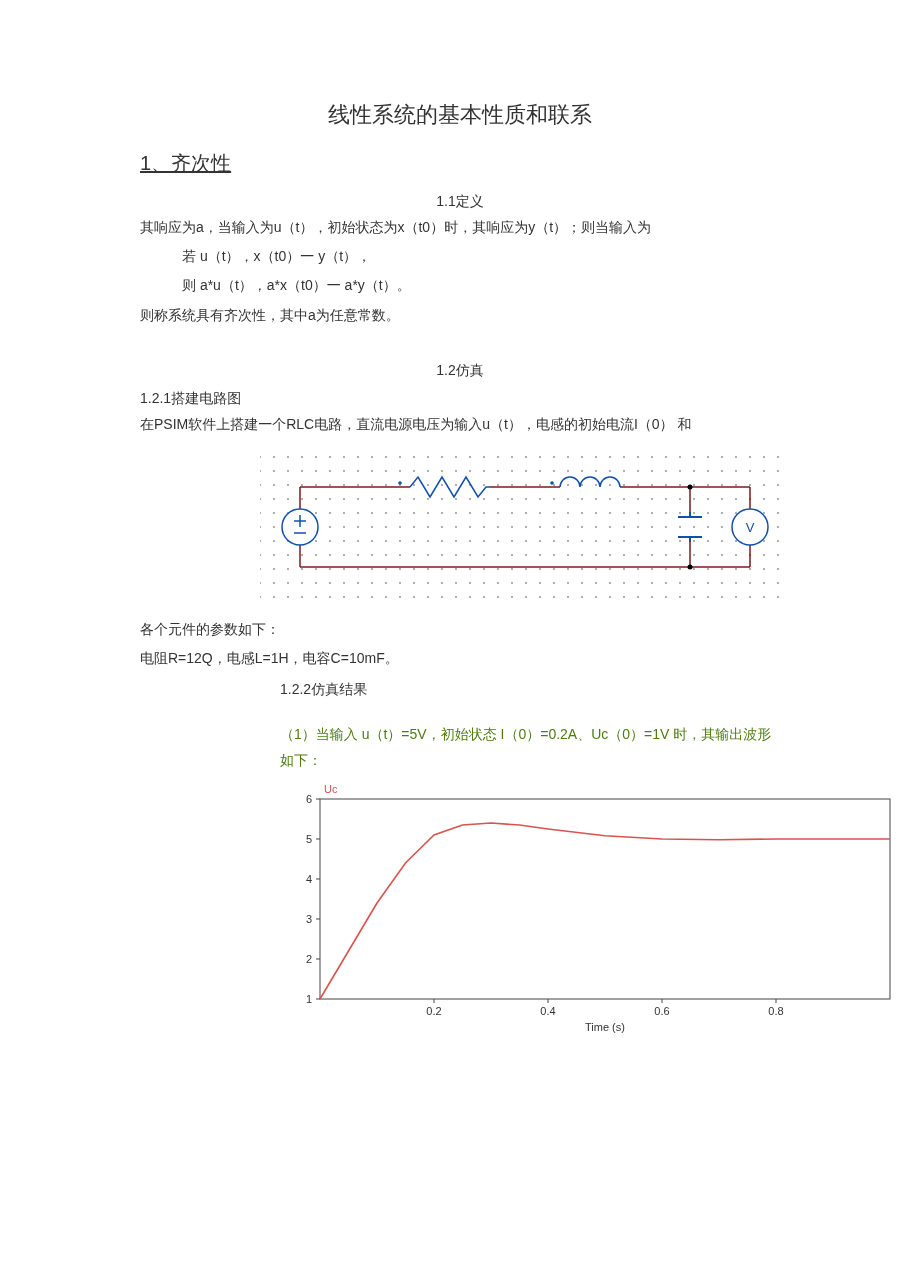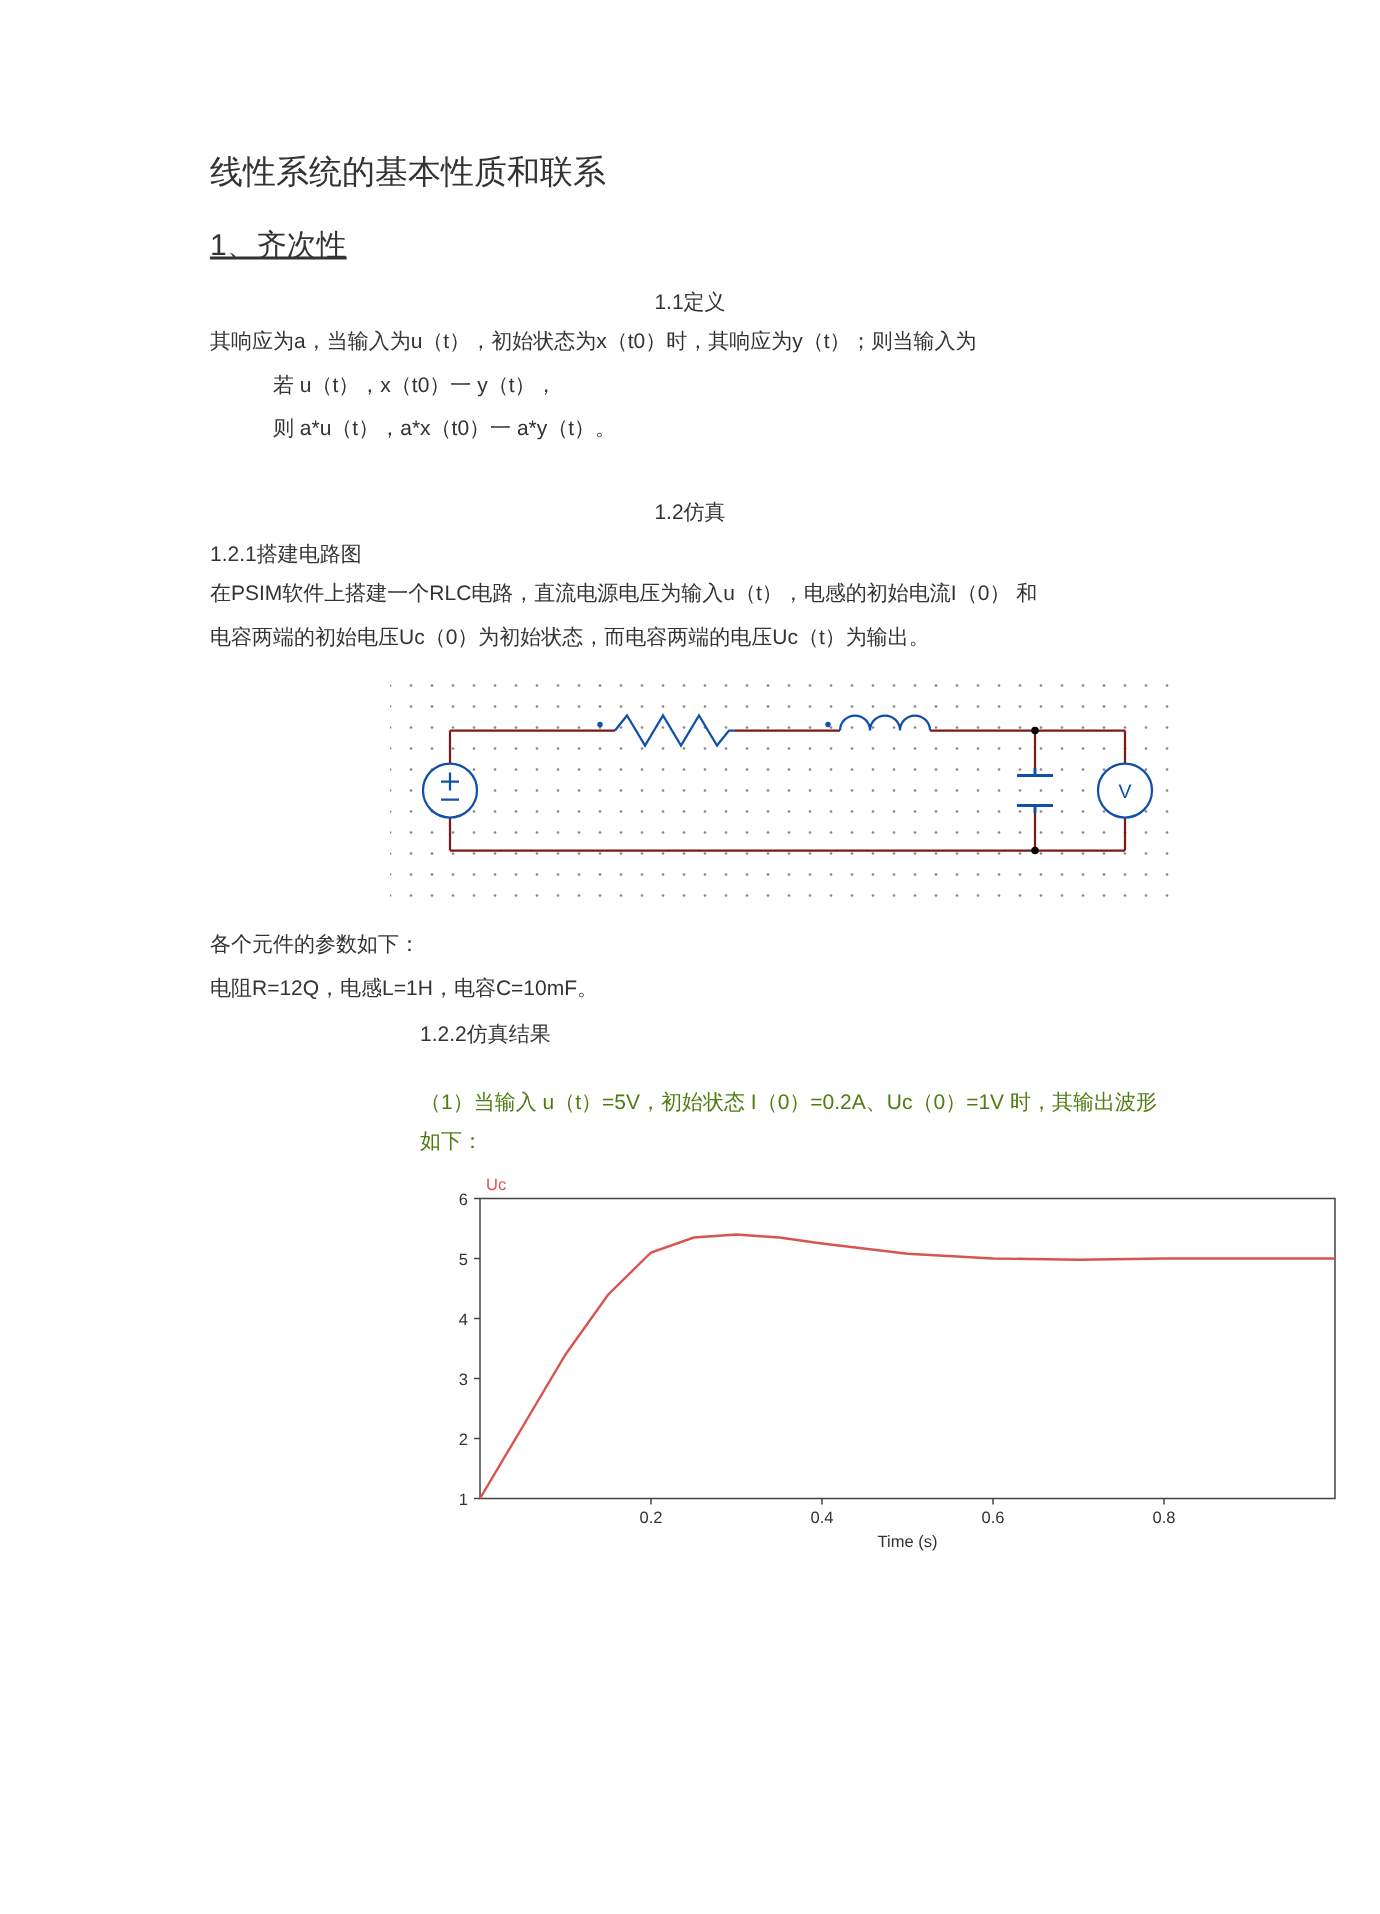--- a/index.html
+++ b/index.html
@@ -12,20 +12,21 @@
     font-size: 14px;
   }
   .page {
     padding: 100px 140px 40px 140px;
   }
   h1 {
     font-size: 22px;
     font-weight: normal;
     margin: 0 0 20px 0;
     color: #333;
+    text-align: center;
   }
   h2 {
     font-size: 20px;
     font-weight: normal;
     margin: 20px 0 16px 0;
     color: #333;
     text-decoration: underline;
   }
   h3 {
     font-size: 14px;
@@ -69,27 +70,27 @@
 <div class="page">
 
   <h1>线性系统的基本性质和联系</h1>
 
   <h2>1、齐次性</h2>
 
   <h3>1.1定义</h3>
   <p>其响应为a，当输入为u（t），初始状态为x（t0）时，其响应为y（t）；则当输入为</p>
   <p class="indent">若 u（t），x（t0）一 y（t），</p>
   <p class="indent">则 a*u（t），a*x（t0）一 a*y（t）。</p>
+  <p>则称系统具有齐次性，其中a为任意常数。</p>
 
   <div class="spacer"></div>
 
   <h3>1.2仿真</h3>
   <h4>1.2.1搭建电路图</h4>
   <p>在PSIM软件上搭建一个RLC电路，直流电源电压为输入u（t），电感的初始电流I（0） 和</p>
-  <p>电容两端的初始电压Uc（0）为初始状态，而电容两端的电压Uc（t）为输出。</p>
 
   <div class="circuit-wrap">
     <svg width="520" height="160" viewBox="0 0 520 160">
         <g id="grid-dots">
           <circle cx="0" cy="10" r="0.9" fill="#888"></circle>
           <circle cx="14" cy="10" r="0.9" fill="#888"></circle>
           <circle cx="28" cy="10" r="0.9" fill="#888"></circle>
           <circle cx="42" cy="10" r="0.9" fill="#888"></circle>
           <circle cx="56" cy="10" r="0.9" fill="#888"></circle>
           <circle cx="70" cy="10" r="0.9" fill="#888"></circle>

